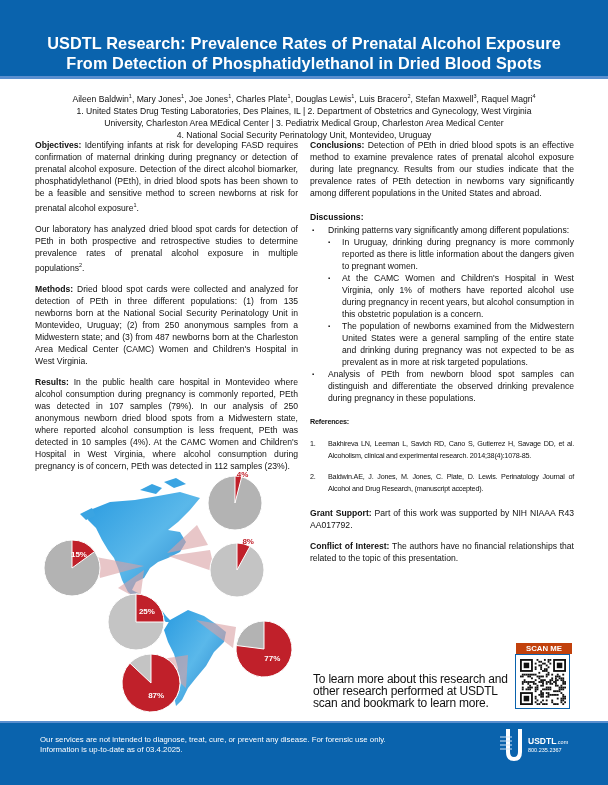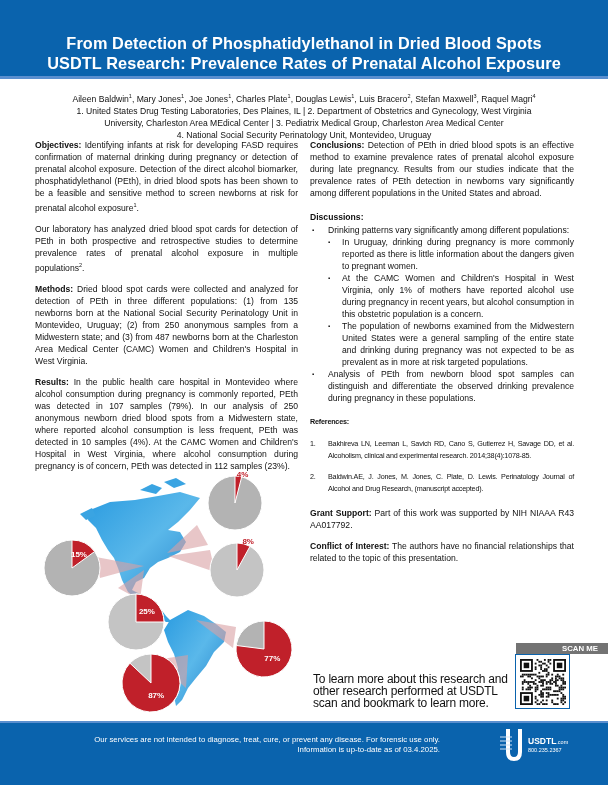--- a/index.html
+++ b/index.html
@@ -44,49 +44,49 @@
   .ref { font-size: 7.2px; line-height: 12px; position: relative; padding-left: 18px; margin-bottom: 9px; letter-spacing: -0.2px; }
   .ref .num { position: absolute; left: 0; top: 0; }
   .learn {
     position: absolute; left: 313px; top: 673px; width: 195px;
     font-size: 12px; line-height: 12px; letter-spacing: -0.2px;
   }
   .scan {
     position: absolute; left: 515px; top: 643px; width: 58px; height: 68px;
   }
   .scan-label {
-    background: #737373; color: #fff; font-weight: bold; font-size: 7.8px;
-    text-align: center; height: 11px; line-height: 11px; width: 56px; margin-left: 1px; padding-left: 36px;
+    background: #c2410c; color: #fff; font-weight: bold; font-size: 7.8px;
+    text-align: center; height: 11px; line-height: 11px; width: 56px; margin-left: 1px;
   }
   .scan-box {
     border: 1.5px solid #0a63ad; width: 53px; height: 53px; background: #fff;
     display: flex; align-items: center; justify-content: center;
   }
   .footer {
     position: absolute; left: 0; top: 721px; width: 608px; height: 64px;
     background: #0a63ad; border-top: 2px solid #5a8fcf;
   }
   .footer-text {
-    position: absolute; left: 40px; width: 400px; top: 12px; text-align: right;
+    position: absolute; left: 40px; width: 400px; top: 12px; text-align: left;
     color: #fff; font-size: 7.8px; line-height: 10px;
   }
   .logo { position: absolute; left: 500px; top: 5px; width: 80px; height: 36px; }
   .logo-name { position: absolute; left: 28px; top: 8px; color: #fff; font-weight: bold; font-size: 8.5px; }
   .logo-name small { font-size: 5.5px; font-weight: normal; }
   .logo-phone { position: absolute; left: 28px; top: 19px; color: #fff; font-size: 5.5px; }
   .map-figure { position: absolute; left: 40px; top: 470px; width: 270px; height: 250px; }
   .pie-label { font-family: "Liberation Sans", sans-serif; font-weight: bold; font-size: 8px; }
 </style>
 </head>
 <body>
 
 <div class="header">
   <div class="title">
+    <div>USDTL Research: Prevalence Rates of Prenatal Alcohol Exposure</div>
     <div>From Detection of Phosphatidylethanol in Dried Blood Spots</div>
-    <div>USDTL Research: Prevalence Rates of Prenatal Alcohol Exposure</div>
   </div>
 </div>
 
 <div class="authors">
   <div id="author-list"><span>Aileen Baldwin</span><sup>1</sup>, <span>Mary Jones</span><sup>1</sup>, <span>Joe Jones</span><sup>1</sup>, <span>Charles Plate</span><sup>1</sup>, <span>Douglas Lewis</span><sup>1</sup>, <span>Luis Bracero</span><sup>2</sup>, <span>Stefan Maxwell</span><sup>3</sup>, <span>Raquel Magri</span><sup>4</sup></div>
   <div>1. United States Drug Testing Laboratories, Des Plaines, IL | 2. Department of Obstetrics and Gynecology, West Virginia</div>
   <div>University, Charleston Area MEdical Center | 3. Pediatrix Medical Group, Charleston Area Medical Center</div>
   <div>4. National Social Security Perinatology Unit, Montevideo, Uruguay</div>
 </div>
 

